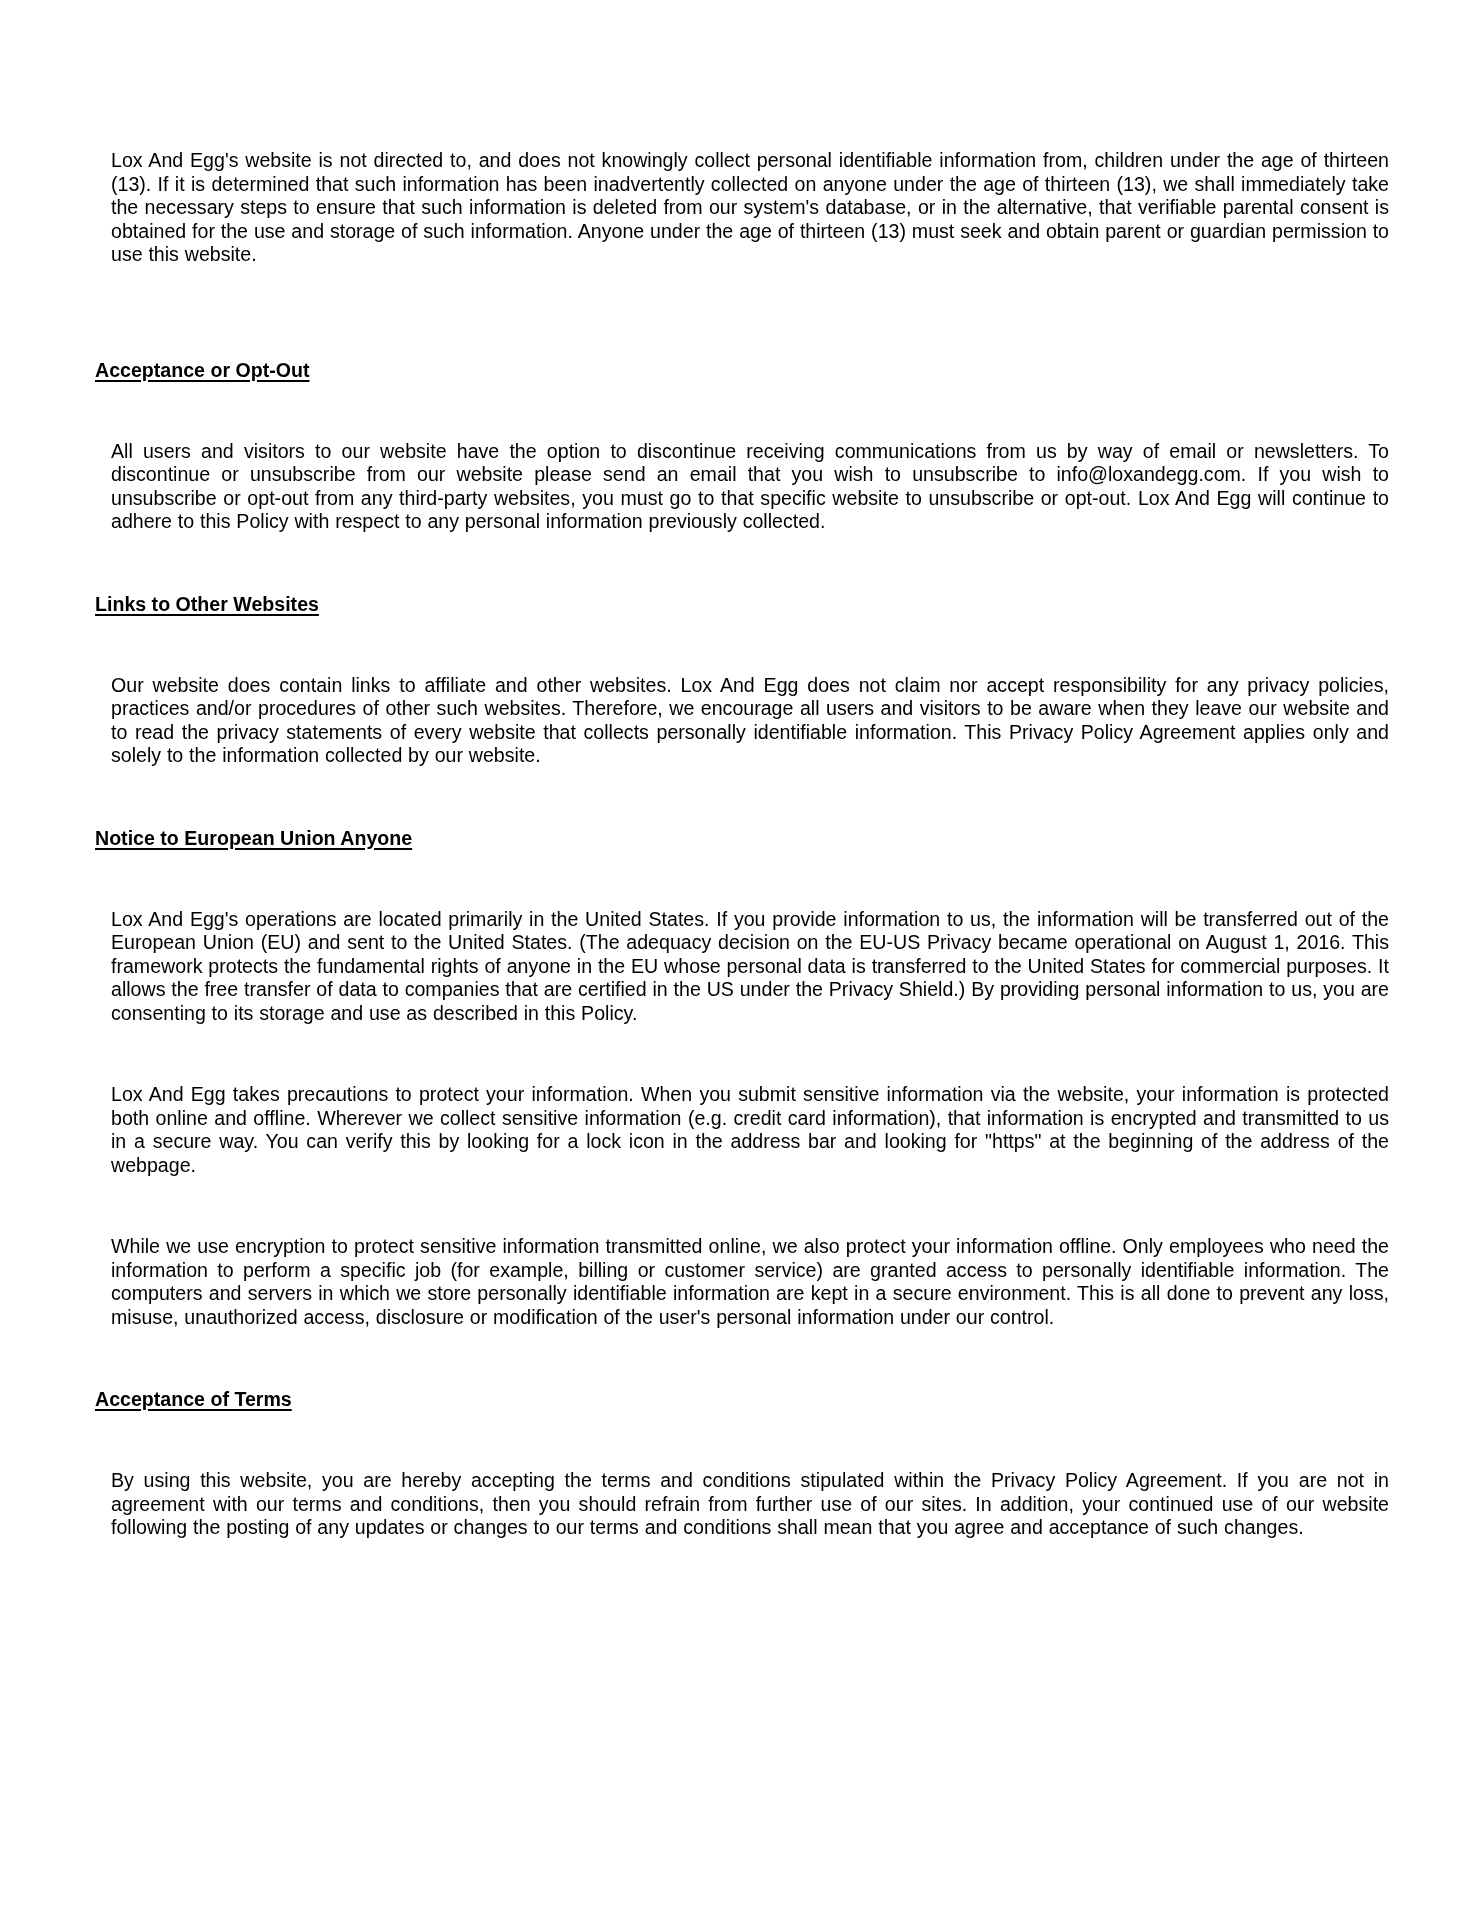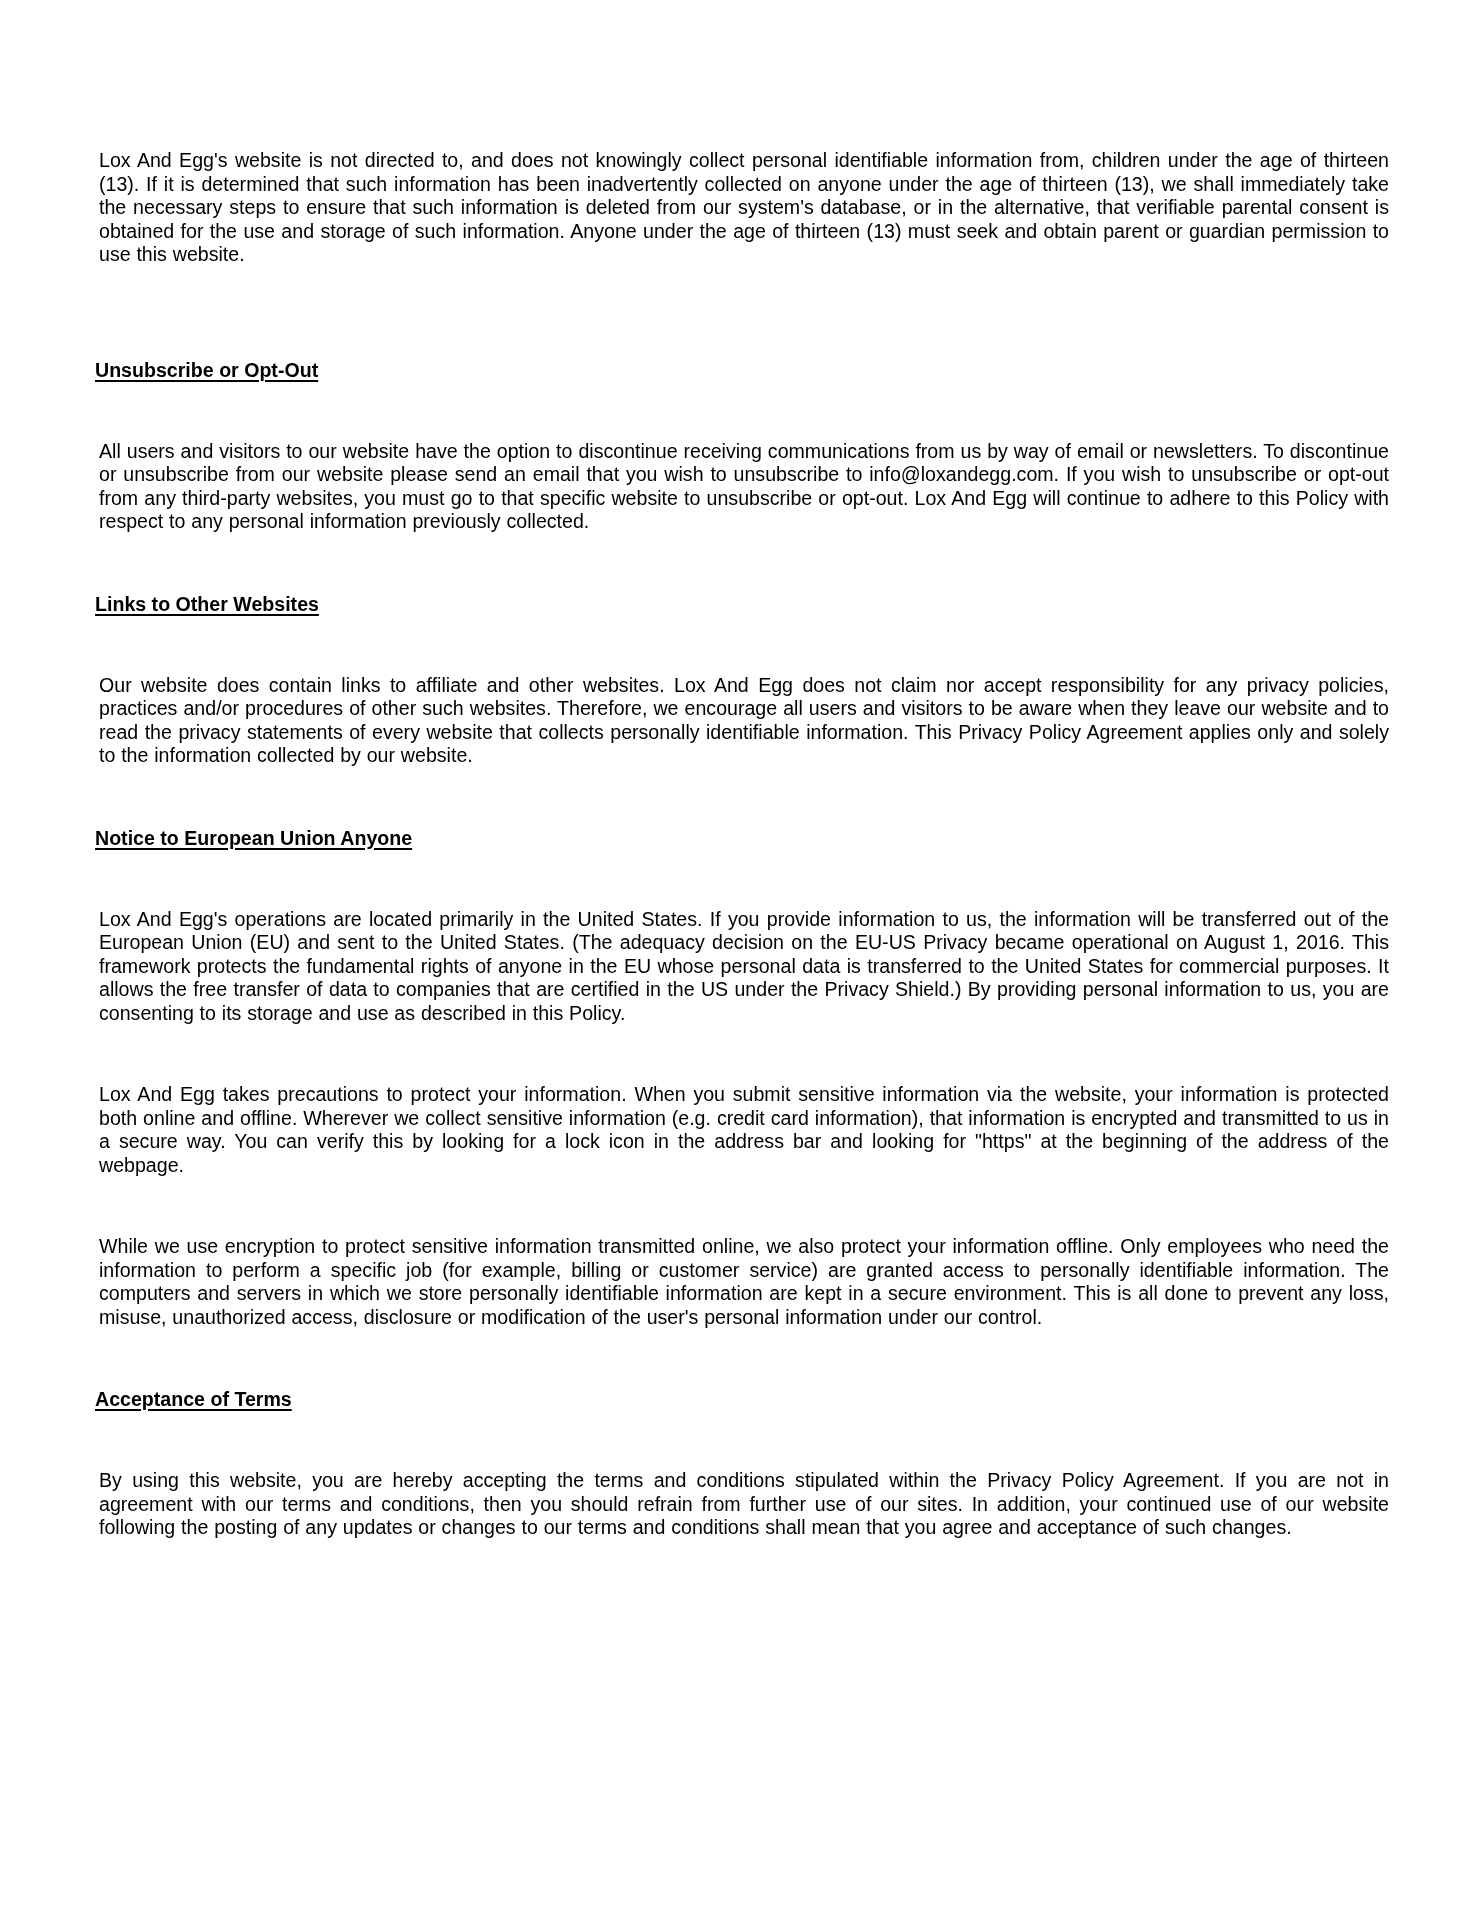--- a/index.html
+++ b/index.html
@@ -15,21 +15,21 @@
     overflow: hidden;
   }
   .content {
     box-sizing: border-box;
     width: 100%;
     padding: 149px 95px 0 95px;
     font-family: "Liberation Sans", sans-serif;
     color: #000000;
   }
   .body-text {
-    margin: 58px 0 0 4px;
+    margin: 58px 0 0 16px;
     font-size: 19.6px;
     line-height: 23.5px;
     text-align: justify;
     hyphens: none;
     word-spacing: 0.02em;
   }
   .intro {
     margin-top: 0;
   }
   .section-heading {
@@ -46,21 +46,21 @@
   }
 </style>
 </head>
 <body>
 
 <div class="page">
   <div class="content">
 
     <p class="body-text intro">Lox And Egg's website is not directed to, and does not knowingly collect personal identifiable information from, children under the age of thirteen (13). If it is determined that such information has been inadvertently collected on anyone under the age of thirteen (13), we shall immediately take the necessary steps to ensure that such information is deleted from our system's database, or in the alternative, that verifiable parental consent is obtained for the use and storage of such information. Anyone under the age of thirteen (13) must seek and obtain parent or guardian permission to use this website.</p>
 
-    <h2 class="section-heading gap-xl">Unsubscribe or Opt-Out</h2>
+    <h2 class="section-heading gap-xl">Acceptance or Opt-Out</h2>
 
     <p class="body-text">All users and visitors to our website have the option to discontinue receiving communications from us by way of email or newsletters. To discontinue or unsubscribe from our website please send an email that you wish to unsubscribe to info@loxandegg.com. If you wish to unsubscribe or opt-out from any third-party websites, you must go to that specific website to unsubscribe or opt-out. Lox And Egg will continue to adhere to this Policy with respect to any personal information previously collected.</p>
 
     <h2 class="section-heading">Links to Other Websites</h2>
 
     <p class="body-text">Our website does contain links to affiliate and other websites. Lox And Egg does not claim nor accept responsibility for any privacy policies, practices and/or procedures of other such websites. Therefore, we encourage all users and visitors to be aware when they leave our website and to read the privacy statements of every website that collects personally identifiable information. This Privacy Policy Agreement applies only and solely to the information collected by our website.</p>
 
     <h2 class="section-heading">Notice to European Union Anyone</h2>
 
     <p class="body-text">Lox And Egg's operations are located primarily in the United States. If you provide information to us, the information will be transferred out of the European Union (EU) and sent to the United States. (The adequacy decision on the EU-US Privacy became operational on August 1, 2016. This framework protects the fundamental rights of anyone in the EU whose personal data is transferred to the United States for commercial purposes. It allows the free transfer of data to companies that are certified in the US under the Privacy Shield.) By providing personal information to us, you are consenting to its storage and use as described in this Policy.</p>

